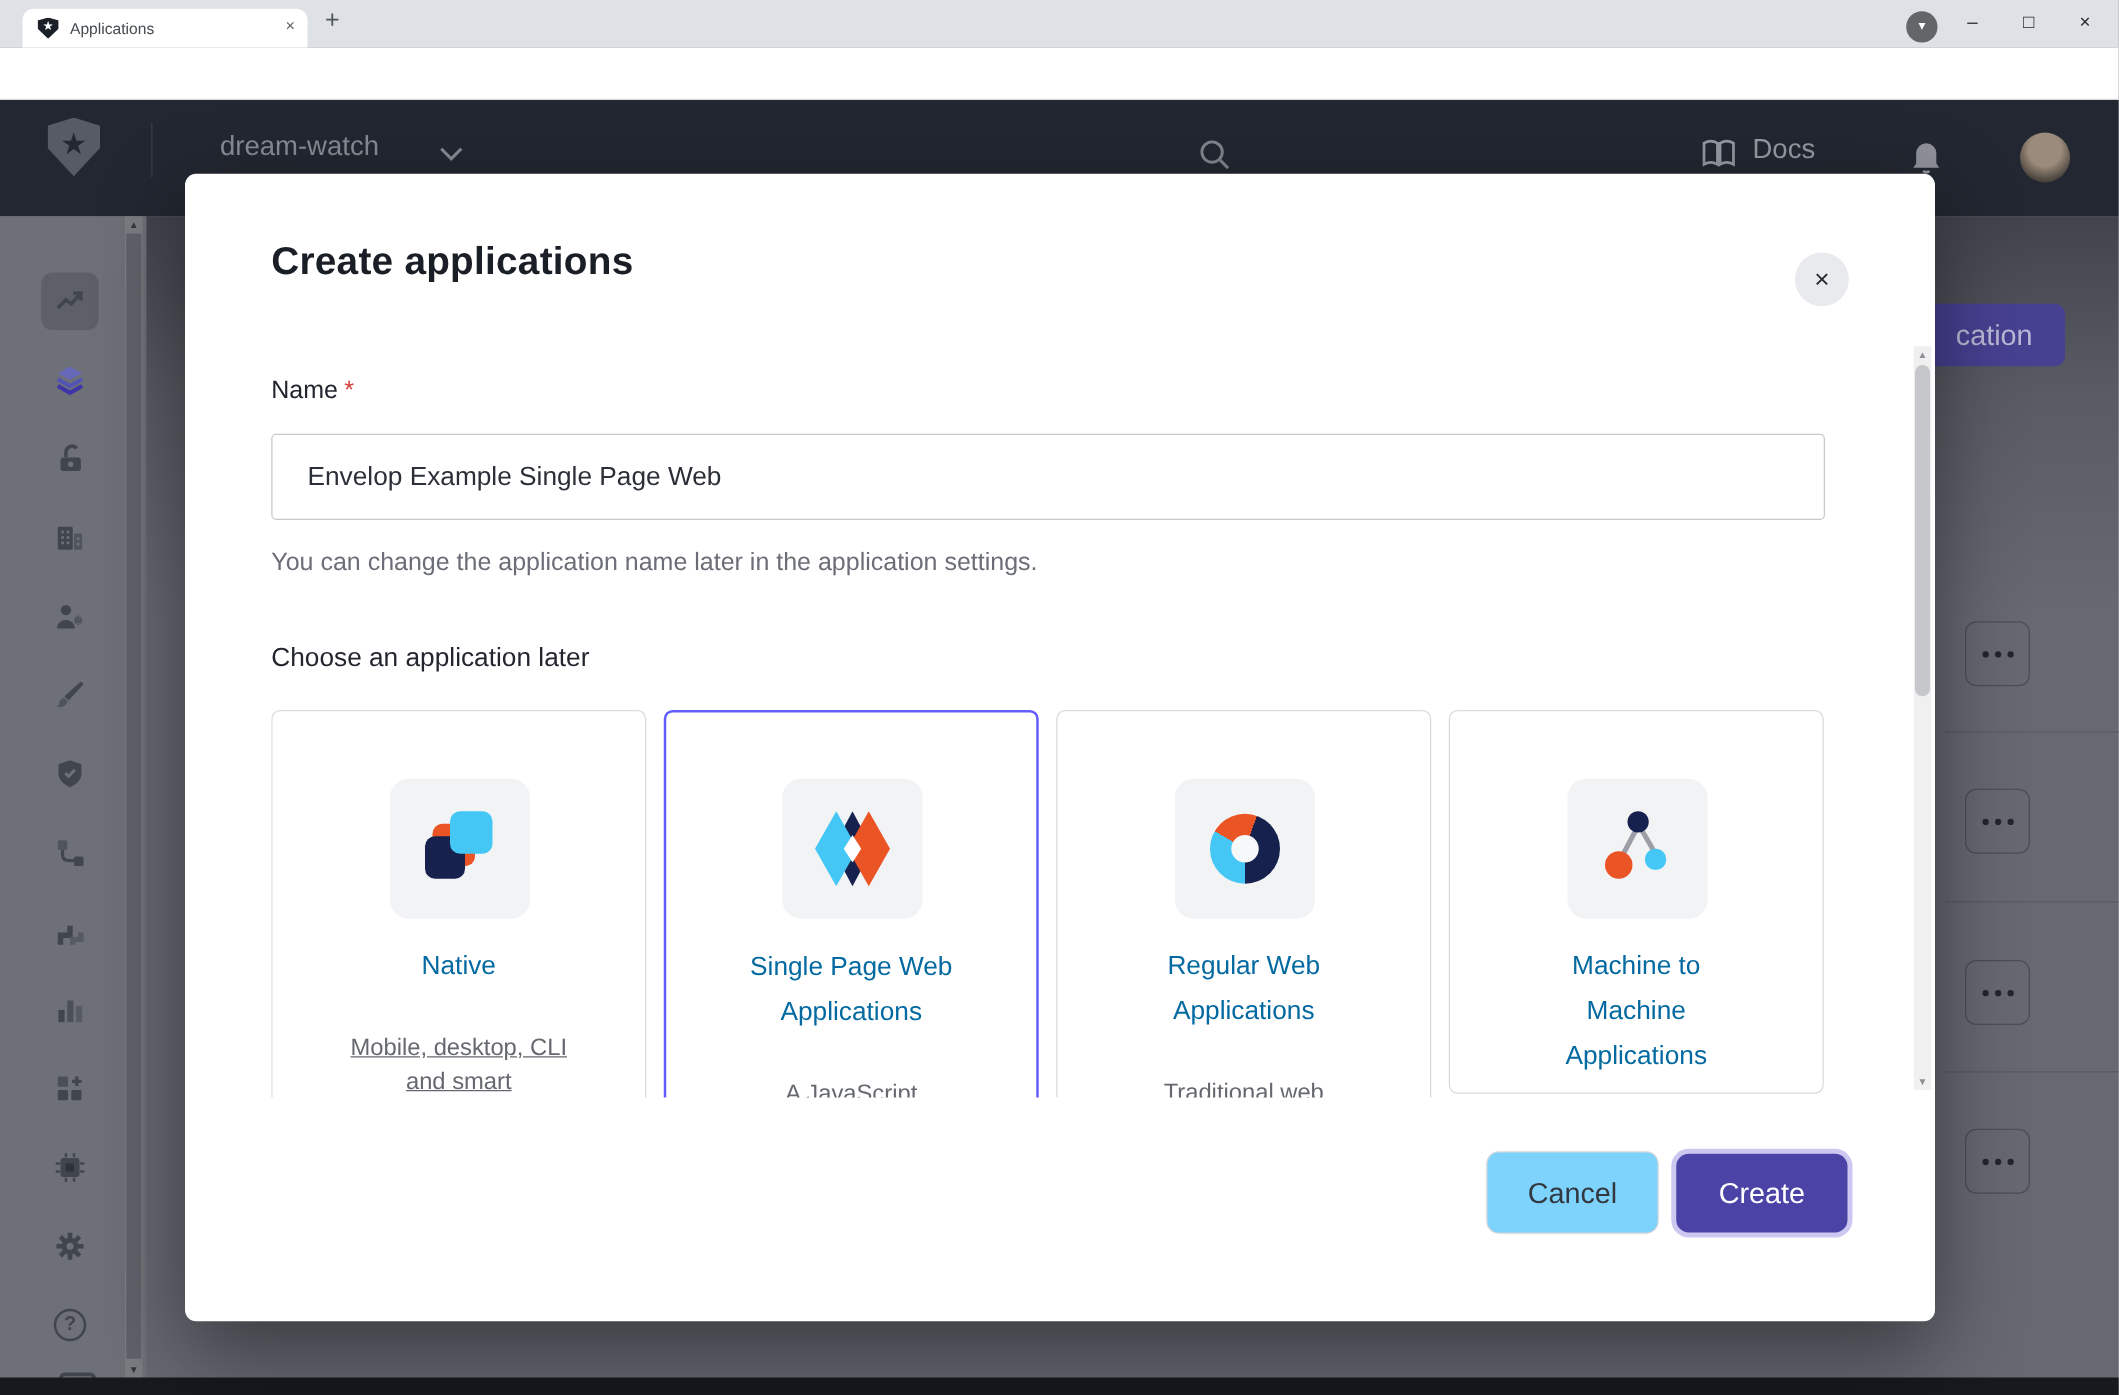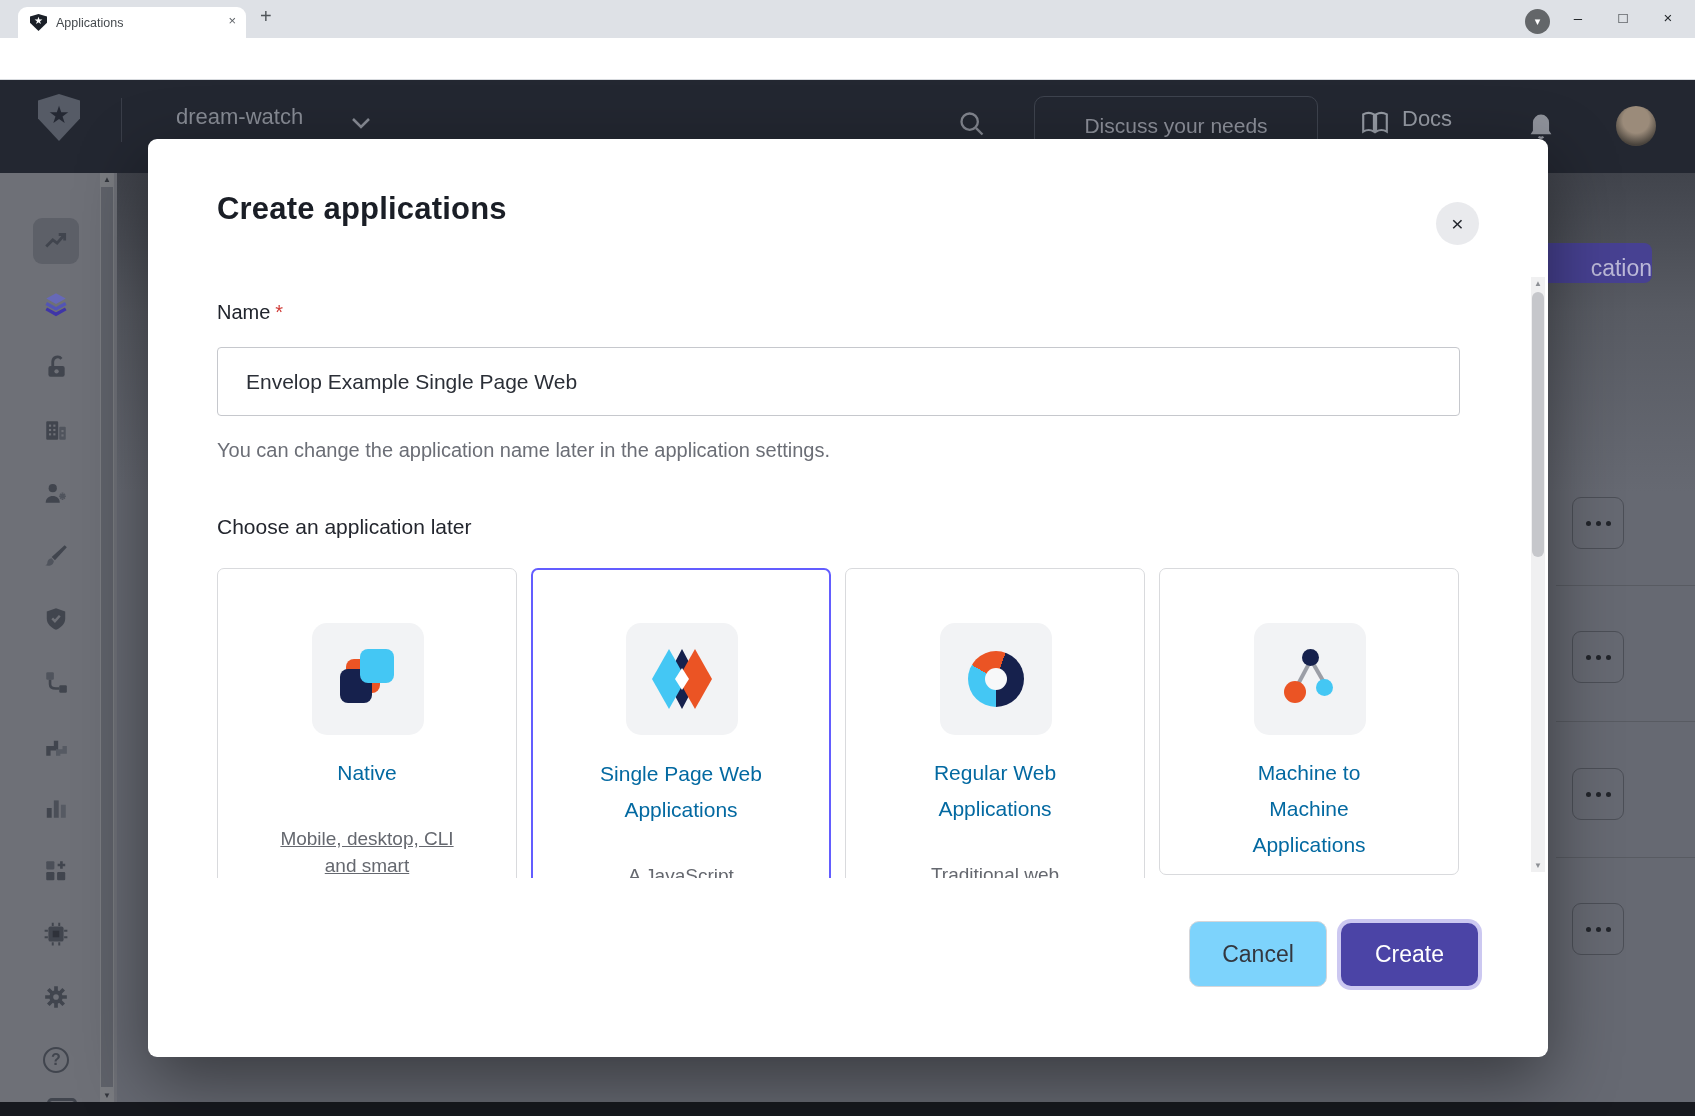--- a/index.html
+++ b/index.html
@@ -54,21 +54,21 @@
   .sicon-box { width:46px; height:46px; background:#5d6068; border-radius:9px; display:flex; align-items:center; justify-content:center; margin:-10px 0; }
   .side-scroll { position:absolute; right:3px; top:0; width:14px; height:943px; background:#7a7c81; }
   .side-thumb { position:absolute; left:1px; top:14px; width:12px; height:900px; background:#5f626a; }
   .side-arr { position:absolute; left:0; width:14px; text-align:center; font-size:8px; color:#33363d; }
   .help-circle { width:26px; height:26px; border:2.5px solid #41454e; border-radius:50%; color:#41454e; font-size:16px; font-weight:bold; text-align:center; line-height:22px; }
   .partial-rect { position:absolute; left:47px; top:925px; width:30px; height:20px; border:3px solid #41454e; border-radius:5px; }
 
   
   .content { position:absolute; left:117px; top:173px; width:1578px; height:943px;
     background:linear-gradient(180deg,#41444c 0px,#585b63 140px,#666972 320px,#666972 100%); }
-  .partial-create { position:absolute; left:1383px; top:70px; width:152px; height:40px; background:#474192; border-radius:8px; color:#bcb9d8; font-size:23px; font-weight:500; text-align:right; line-height:50px; }
+  .partial-create { position:absolute; left:1383px; top:70px; width:152px; height:50px; background:#474192; border-radius:8px; color:#bcb9d8; font-size:23px; font-weight:500; text-align:right; line-height:50px; padding-right:26px; }
   .row-divider { position:absolute; left:1439px; width:139px; height:1px; background:#585b62; }
   .dots-btn { position:absolute; left:1455px; width:52px; height:52px; border:1.5px solid #4c4f57; border-radius:9px; display:flex; align-items:center; justify-content:center; gap:5px; }
   .dots-btn i { width:5px; height:5px; border-radius:50%; background:#22252b; }
   .bottom-band { position:absolute; left:0; top:1102px; width:1695px; height:14px; background:#17191f; }
 
   
   .modal { position:absolute; left:148px; top:139px; width:1400px; height:918px; background:#fff; border-radius:9px; box-shadow:0 24px 70px rgba(0,0,0,.45); }
   .modal-title { position:absolute; left:69px; top:52px; font-size:31px; font-weight:600; color:#1a1e26; letter-spacing:.2px; }
   .modal-close { position:absolute; left:1288px; top:63px; width:43px; height:43px; border-radius:50%; background:#e9eaed; color:#23262d; font-size:21px; text-align:center; line-height:43px; }
   .name-label { position:absolute; left:69px; top:162px; font-size:20px; color:#20242c; }
@@ -191,21 +191,20 @@
     </span>
     <span class="nav-divider"></span>
     <span class="tenant">dream-watch</span>
     <svg class="tenant-chev" width="22" height="14" viewBox="0 0 22 14">
         <path d="M3 3l8 8 8-8" fill="none" stroke="#878b94" stroke-width="2.5"></path>
       </svg>
     <svg class="nav-ic" style="left:958px;" width="28" height="28" viewBox="0 0 24 24">
         <circle cx="10" cy="10" r="7" fill="none" stroke="#82858e" stroke-width="2"></circle>
         <path d="M15.5 15.5L21 21" stroke="#82858e" stroke-width="2"></path>
       </svg>
-    <span class="discuss-btn">Discuss your needs</span>
     <svg class="nav-ic" style="left:1360px;" width="30" height="26" viewBox="0 0 28 24">
         <path d="M3 4c3-1.8 7-1.8 10 0v16c-3-1.8-7-1.8-10 0zM15 4c3-1.8 7-1.8 10 0v16c-3-1.8-7-1.8-10 0z" fill="none" stroke="#959aa3" stroke-width="2"></path>
       </svg>
     <span class="docs-label">Docs</span>
     <svg class="nav-ic" style="left:1527px;" width="28" height="30" viewBox="0 0 24 26">
         <path d="M5 18v-7a7 7 0 0 1 14 0v7l2 3H3z" fill="#8f929b"></path>
         <path d="M10 23a2.4 2.4 0 0 0 4 0" fill="none" stroke="#8f929b" stroke-width="2"></path>
       </svg>
     <span class="abs" style="left:1616px;top:26px;width:40px;height:40px;border-radius:50%;background:radial-gradient(circle at 50% 35%, #9b8b7a 0 40%, #4a443d 75%);"></span>
   </div>

